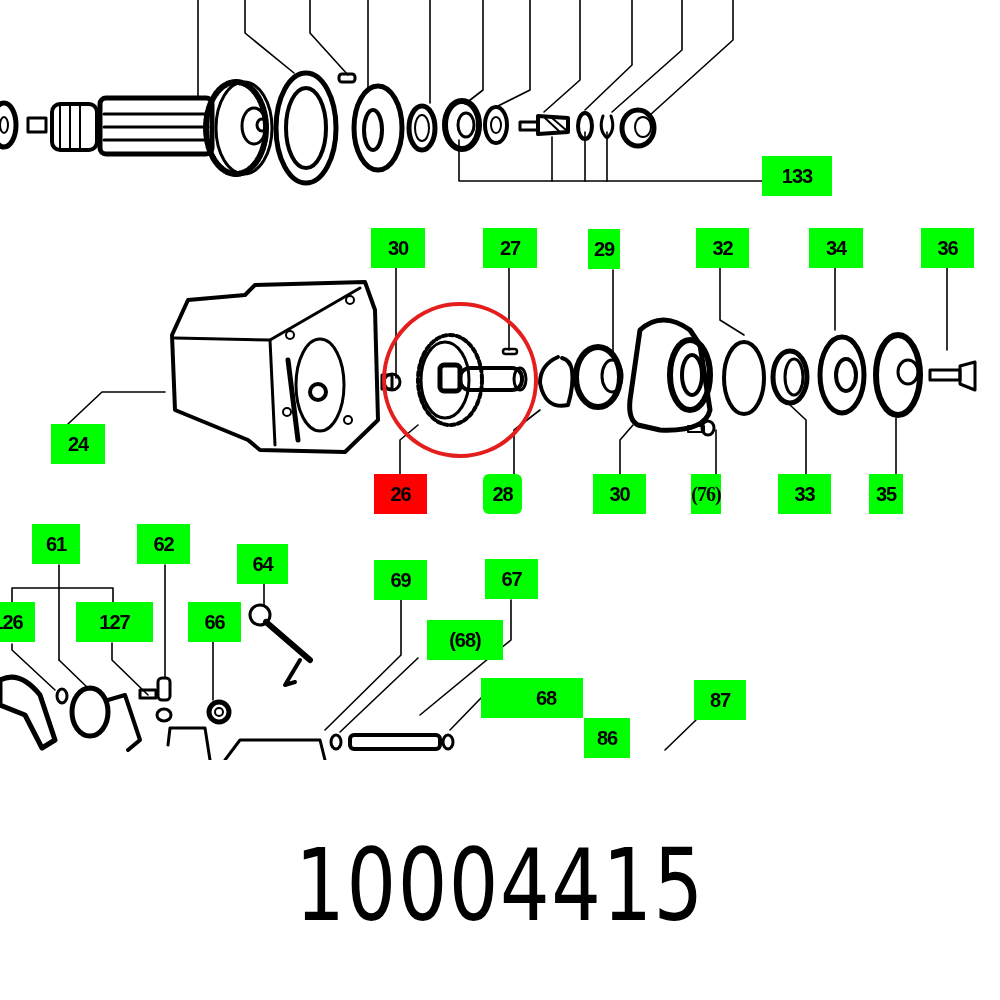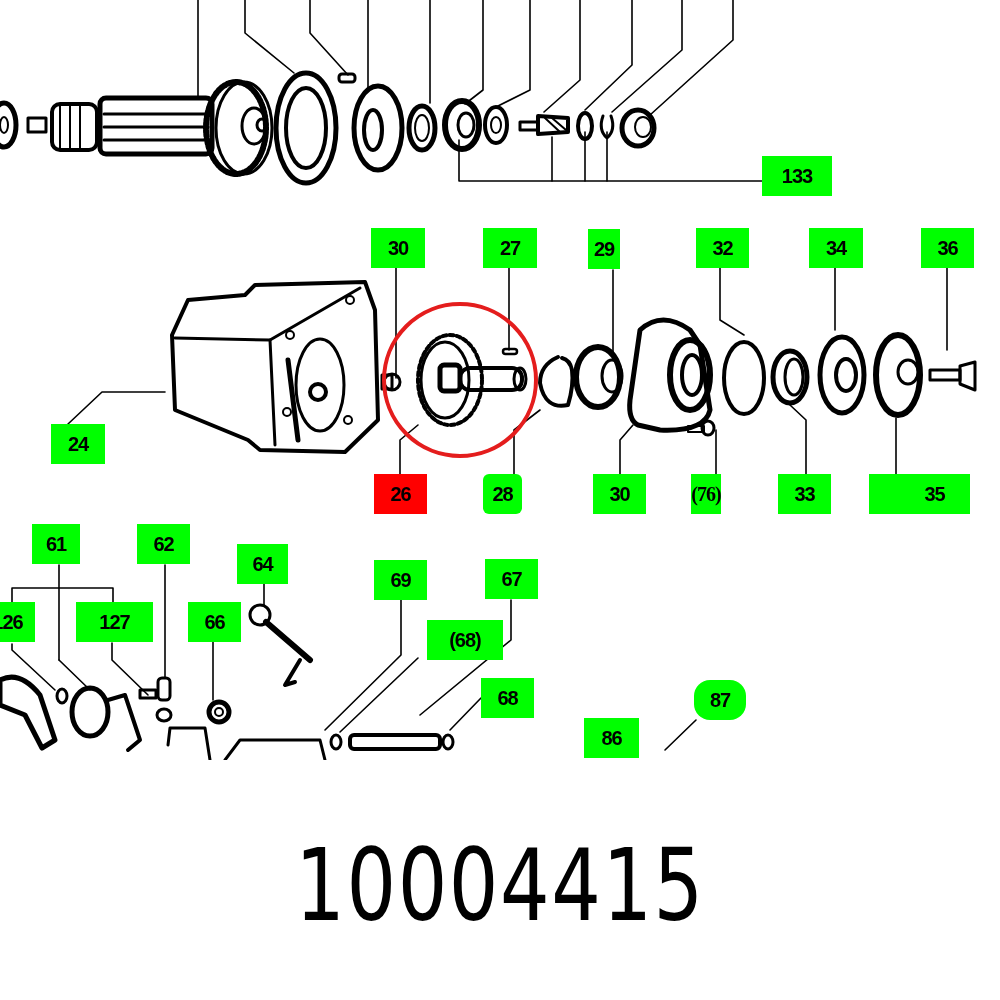--- a/index.html
+++ b/index.html
@@ -228,28 +228,28 @@
   <div class="callout green" style="left: 588px; top: 229px; width: 32px;">29</div>
   <div class="callout green" style="left: 696px; top: 228px; width: 53px;">32</div>
   <div class="callout green" style="left: 809px; top: 228px; width: 54px;">34</div>
   <div class="callout green" style="left: 921px; top: 228px; width: 53px;">36</div>
   <div class="callout green" style="left: 19px; top: 424px; width: 54px; margin-left: 32px;">24</div>
   <div class="callout red" style="left: 374px; top: 474px; width: 53px;">26</div>
   <div class="callout green" style="left: 483px; top: 474px; width: 39px; border-radius: 6px;">28</div>
   <div class="callout green" style="left: 593px; top: 474px; width: 53px;">30</div>
   <div class="callout green" style="left: 691px; top: 474px; width: 30px; font-family: Liberation Serif, serif;">(76)</div>
   <div class="callout green" style="left: 778px; top: 474px; width: 53px;">33</div>
-  <div class="callout green" style="left: 869px; top: 474px; width: 71px; padding-left: 30px;">35</div>
+  <div class="callout green" style="left: 869px; top: 474px; width: 34px;">35</div>
   <div class="callout green" style="left: 32px; top: 524px; width: 48px;">61</div>
   <div class="callout green" style="left: 137px; top: 524px; width: 53px;">62</div>
   <div class="callout green" style="left: 237px; top: 524px; width: 51px; margin-top: 20px;">64</div>
   <div class="callout green" style="left: 374px; top: 560px; width: 53px;">69</div>
   <div class="callout green" style="left: 485px; top: 559px; width: 53px;">67</div>
   <div class="callout green" style="left: -20px; top: 602px; width: 55px;">126</div>
   <div class="callout green" style="left: 76px; top: 602px; width: 77px;">127</div>
   <div class="callout green" style="left: 188px; top: 602px; width: 53px;">66</div>
   <div class="callout green" style="left: 427px; top: 620px; width: 76px;">(68)</div>
-  <div class="callout green" style="left: 481px; top: 678px; width: 53px;">68</div>
-  <div class="callout green" style="left: 694px; top: 680px; width: 52px; border-radius: 16px;">87</div>
-  <div class="callout green" style="left: 584px; top: 718px; width: 55px;">86</div>
+  <div class="callout green" style="left: 481px; top: 678px; width: 74px; padding-left: 28px;">68</div>
+  <div class="callout green" style="left: 694px; top: 680px; width: 52px;">87</div>
+  <div class="callout green" style="left: 584px; top: 718px; width: 46px;">86</div>
 </div>
 
 <div class="part-number">10004415</div>
 
 </body></html>

